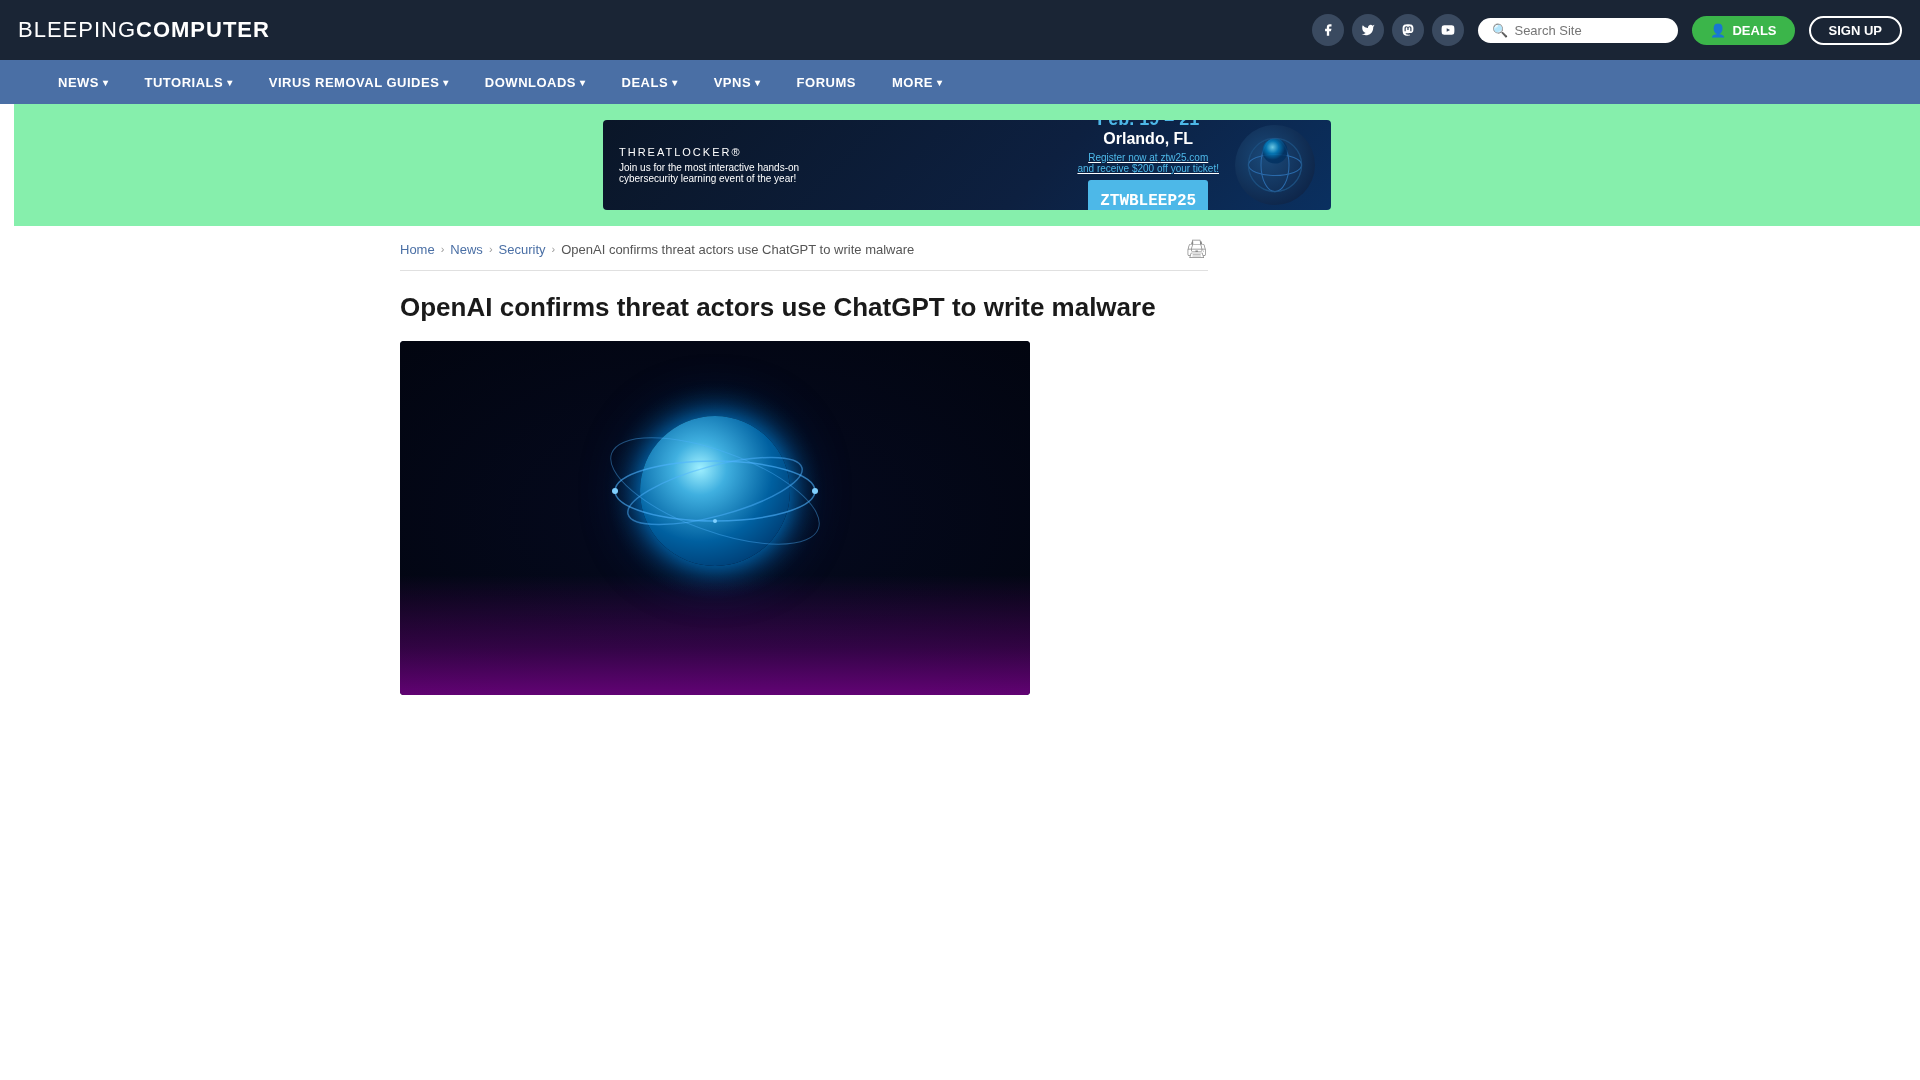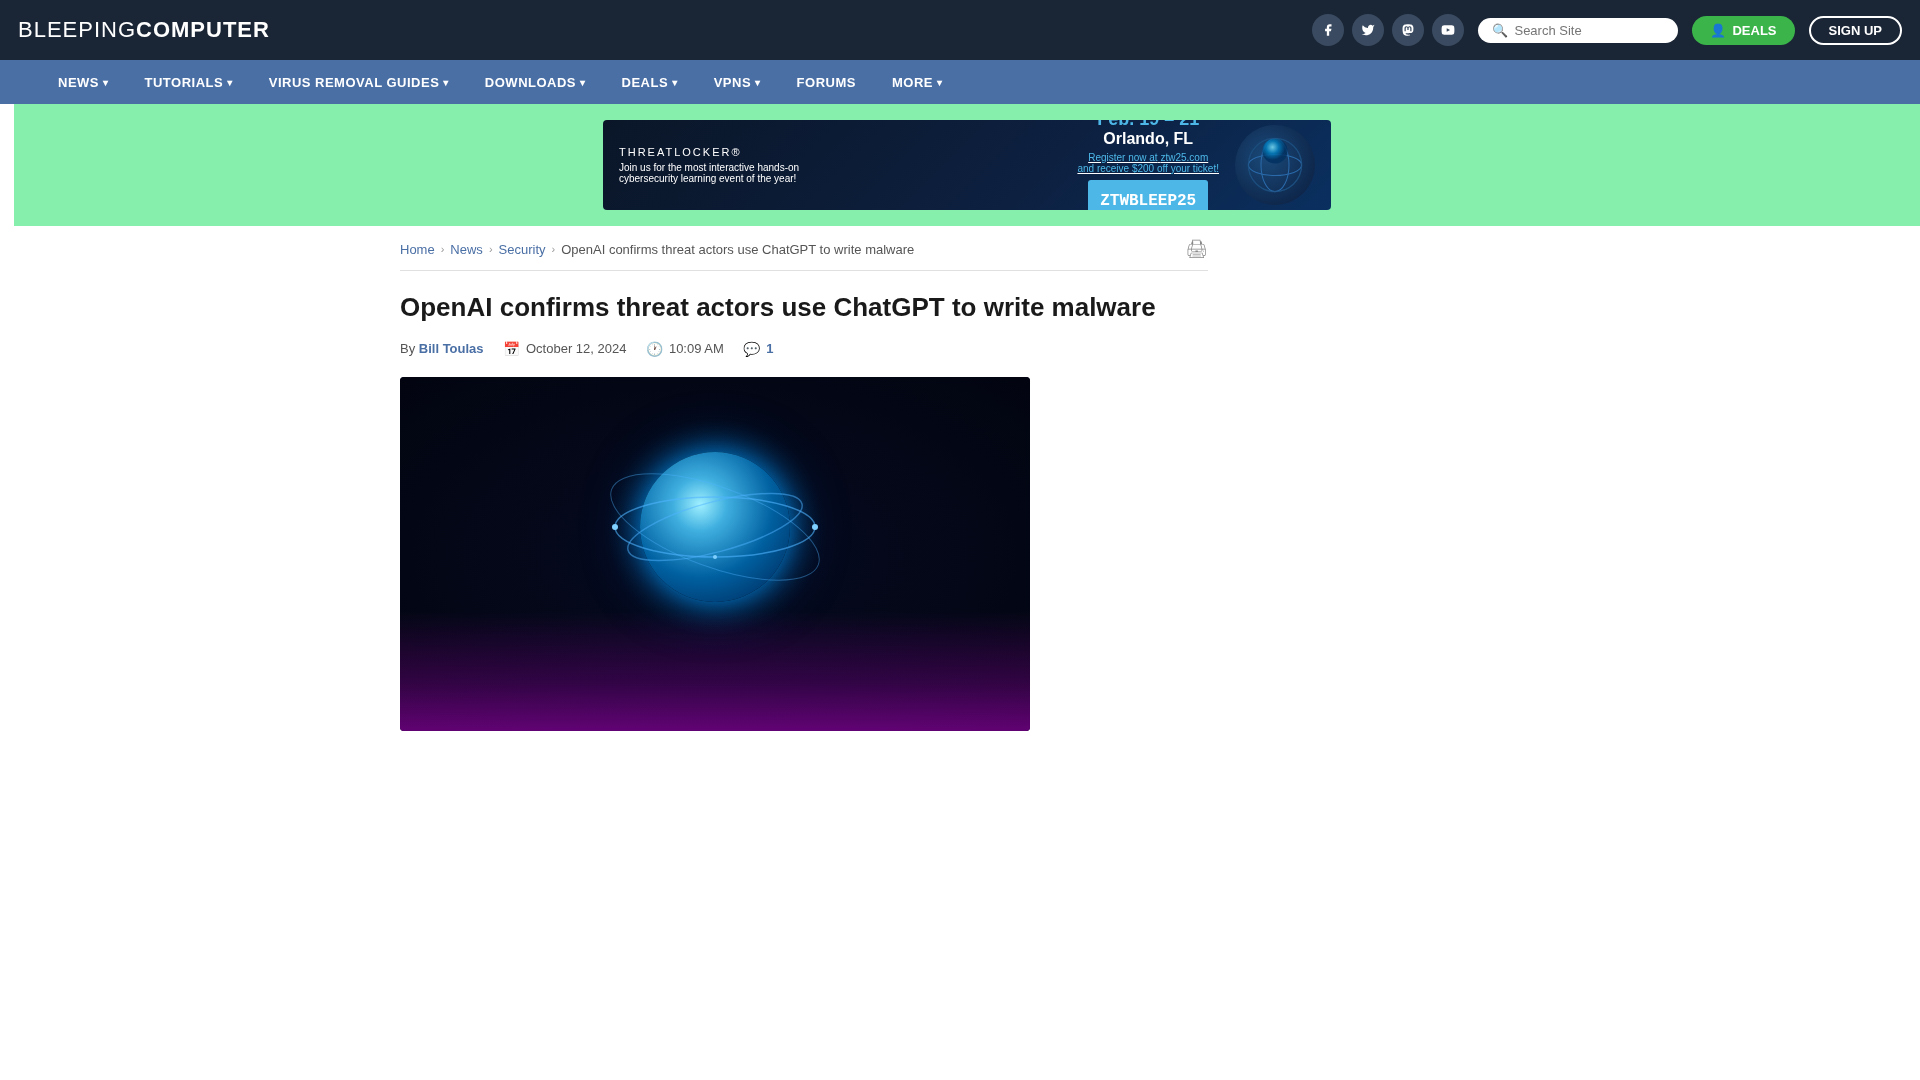--- a/index.html
+++ b/index.html
@@ -401,38 +401,20 @@
         <a href="#">Security</a>
         <span class="sep">›</span>
         <span class="current">OpenAI confirms threat actors use ChatGPT to write malware</span>
       </div>
       <span class="print-icon">🖨</span>
     </div>
 
     <div class="article-container">
       <h1 class="article-title">OpenAI confirms threat actors use ChatGPT to write malware</h1>
 
-      <div class="article-meta">
-        <span>
-          <span class="by">By</span>
-          <a href="#" class="author">Bill Toulas</a>
-        </span>
-        <div class="meta-item">
-          <span class="meta-icon">📅</span>
-          <span>October 12, 2024</span>
-        </div>
-        <div class="meta-item">
-          <span class="meta-icon">🕐</span>
-          <span>10:09 AM</span>
-        </div>
-        <div class="meta-item">
-          <span class="meta-icon">💬</span>
-          <span class="comments-count">1</span>
-        </div>
-      </div>
 
       <div class="article-image">
 
         <div style="position:relative; width:630px; height:354px; overflow:hidden;">
 
           <div style="position:absolute; inset:0; background: radial-gradient(ellipse at 50% 50%, #050a20 0%, #020510 100%);"></div>
 
           <div style="position:absolute; bottom:0; left:0; right:0; height:120px; background: linear-gradient(180deg, transparent 0%, rgba(120,0,140,0.4) 60%, rgba(160,0,180,0.6) 100%);"></div>
 
           <div style="position:absolute; top:30px; left:50%; transform:translateX(-50%); width:240px; height:240px;">

